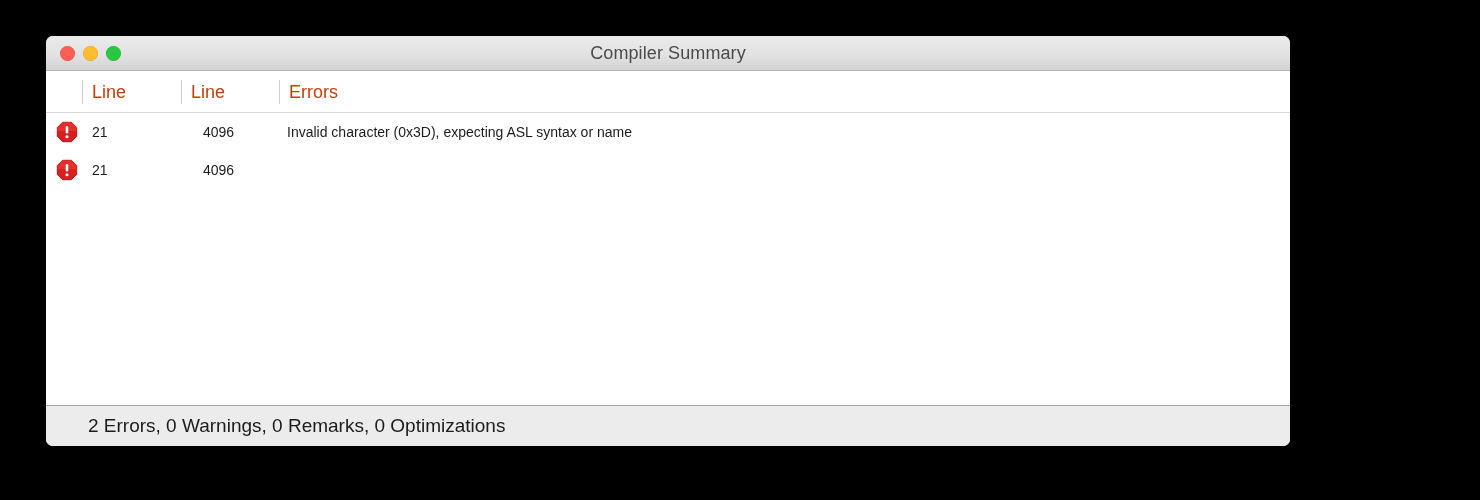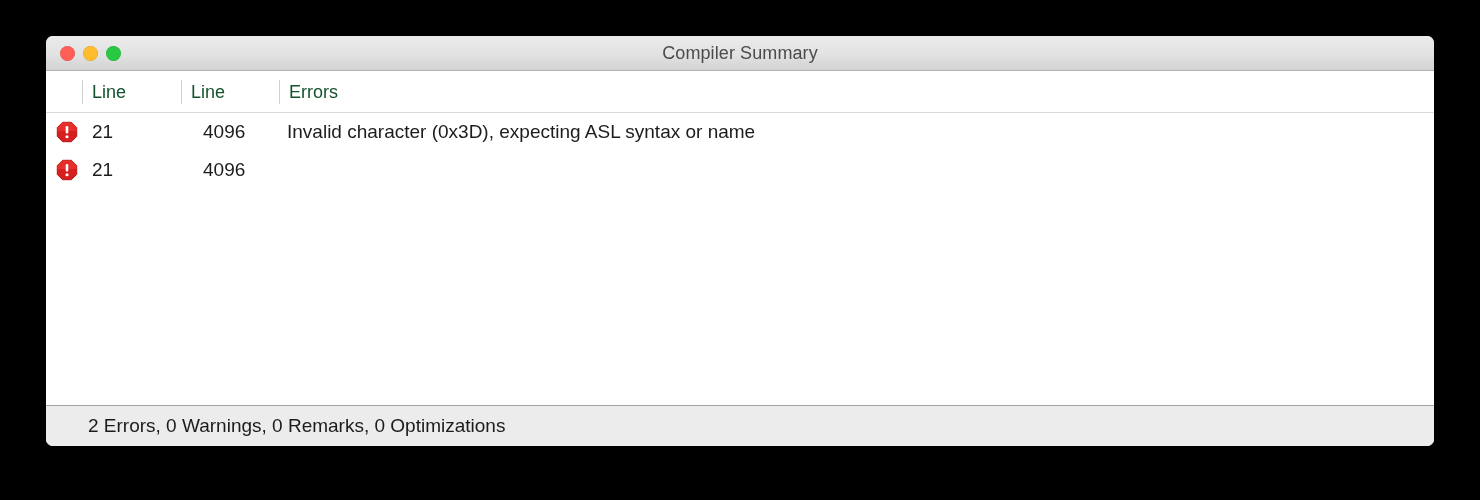--- a/index.html
+++ b/index.html
@@ -7,21 +7,21 @@
   html, body {
     width:1480px; height:500px;
     background:#000;
     font-family:"Liberation Sans", sans-serif;
     overflow:hidden;
   }
 
   #window {
     position:absolute;
     left:46px; top:36px;
-    width:1388px; height:410px;
+    width:1244px; height:410px;
     background:#ffffff;
     border-radius:7px;
     overflow:hidden;
     box-shadow:0 0 0 0.5px rgba(0,0,0,0.35);
     display:flex;
     flex-direction:column;
   }
 
   
   #titlebar {
@@ -67,21 +67,21 @@
     background:#ffffff;
     border-bottom:1px solid #d8d8d8;
     position:relative;
   }
   .col-head-cell {
     position:absolute;
     top:0; height:42px;
     display:flex;
     align-items:center;
     font-size:18px;
-    color:#14532d;
+    color:#c2410c;
   }
   .col-divider {
     position:absolute;
     top:9px;
     width:1px; height:24px;
     background:#cfcfcf;
   }
 
   
   .c-icon-div  { left:36px; }
@@ -101,21 +101,21 @@
   .row {
     position:relative;
     height:38px;
     display:block;
   }
   .cell {
     position:absolute;
     top:0; height:38px;
     display:flex;
     align-items:center;
-    font-size:19px;
+    font-size:14px;
     color:#1c1c1c;
     white-space:nowrap;
   }
   .cell-icon { left:6px; width:30px; justify-content:center; }
   .cell-line { left:46px; }
   .cell-code { left:157px;text-align:center; }
   .cell-msg  { left:241px; }
 
   .err-icon { display:block; width:22px; height:22px; }
 

